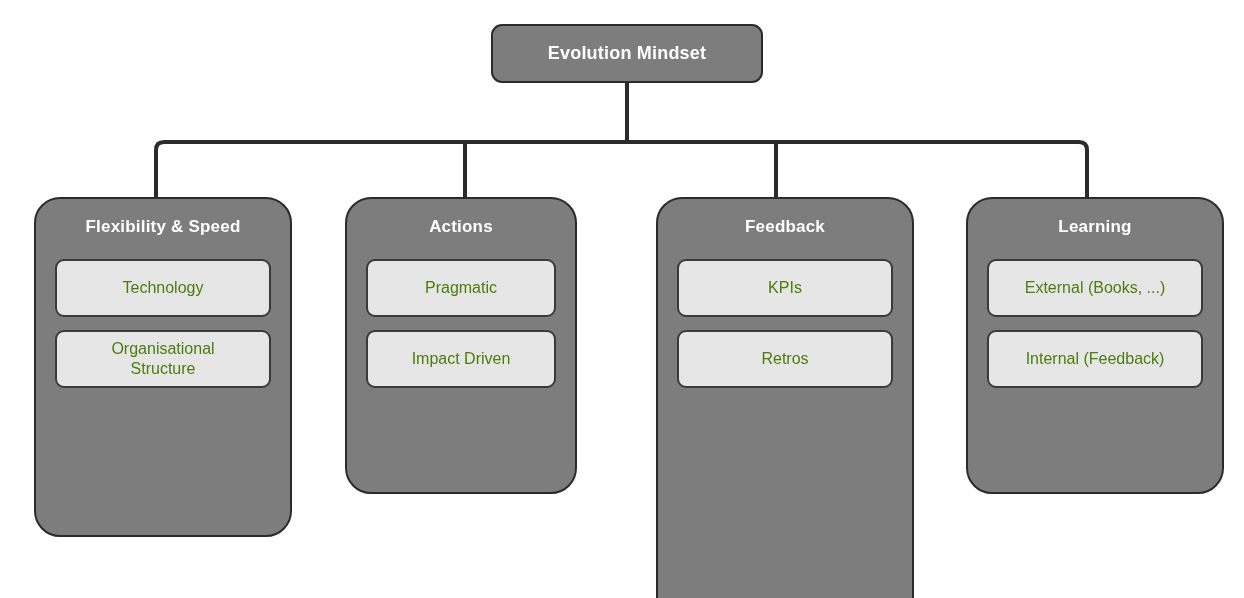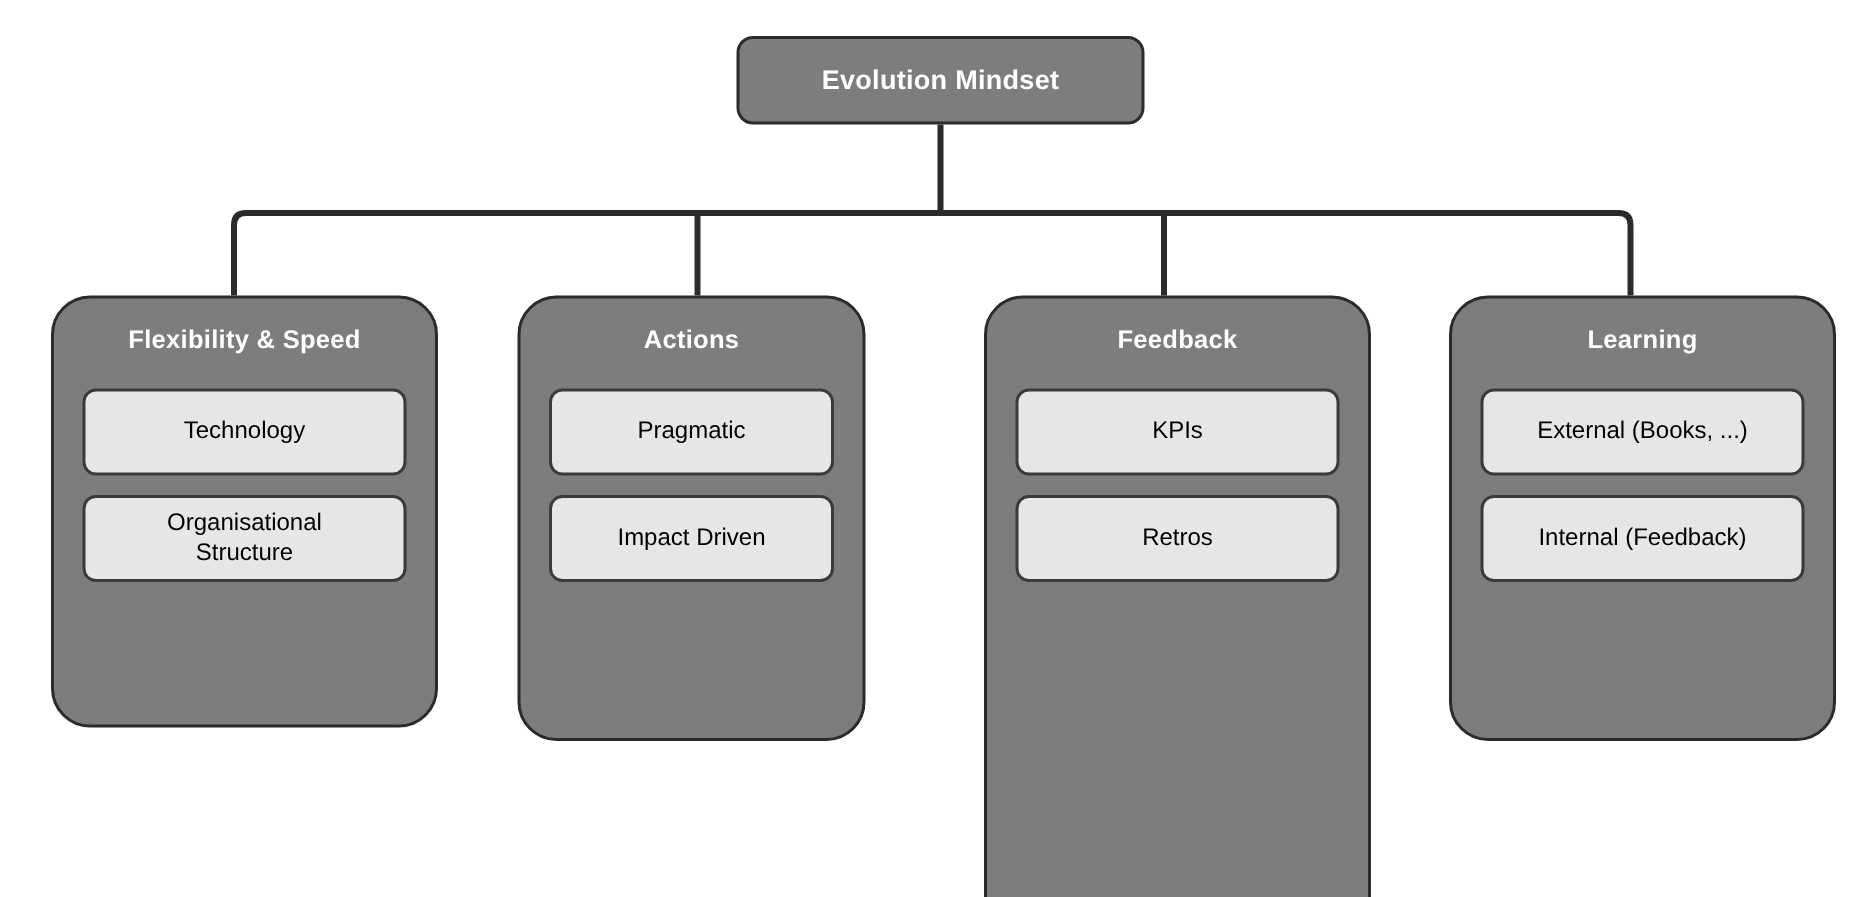--- a/index.html
+++ b/index.html
@@ -76,30 +76,30 @@
   .chip {
     box-sizing: border-box;
     min-height: 58px;
     background: #e6e6e6;
     border: 2px solid #3a3a3a;
     border-radius: 9px;
     display: flex;
     align-items: center;
     justify-content: center;
     text-align: center;
-    color: #000000;
+    color: #4d7c0f;
     font-size: 16px;
     font-weight: normal;
     line-height: 1.25;
     padding: 6px 8px;
     white-space: pre-line;
   }
 
   
-  #branch-0 { left: 34px;  top: 197px; width: 258px; height: 288px; }
+  #branch-0 { left: 34px;  top: 197px; width: 258px; height: 340px; }
   #branch-1 { left: 345px; top: 197px; width: 232px; height: 297px; }
   #branch-2 { left: 656px; top: 197px; width: 258px; height: 443px; }
   #branch-3 { left: 966px; top: 197px; width: 258px; height: 297px; }
 </style>
 </head>
 <body>
 
 <div id="canvas">
 
   <svg id="connectors" viewBox="0 0 1244 598" width="1244" height="598" aria-hidden="true">

